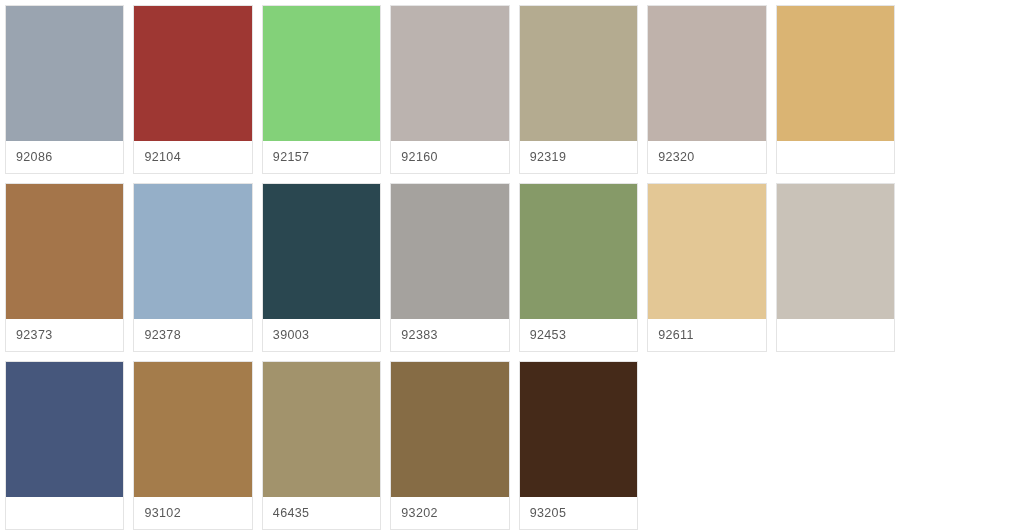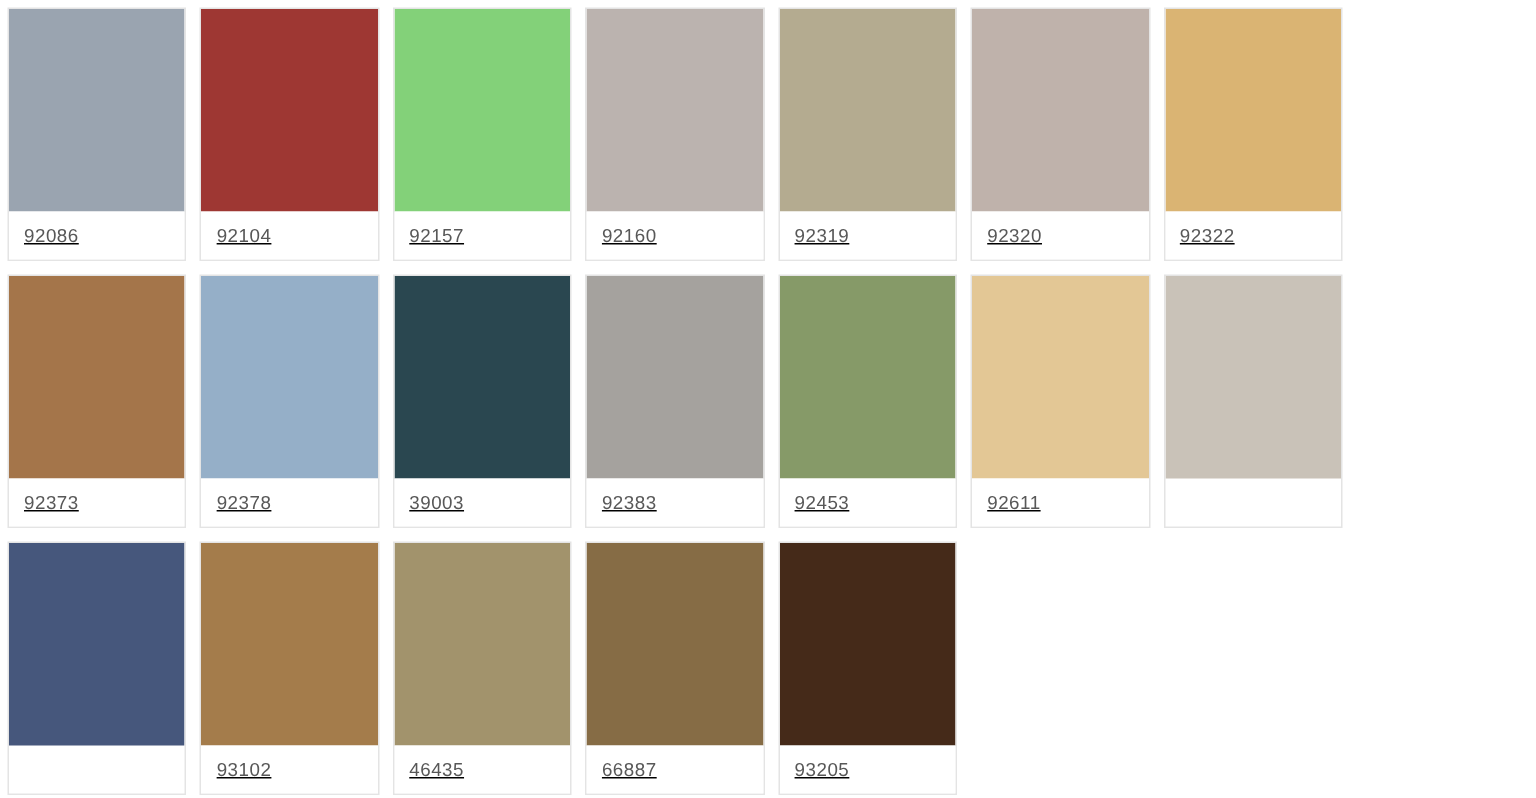--- a/index.html
+++ b/index.html
@@ -16,21 +16,20 @@
   }
 
   #swatch-grid {
     display: grid;
     grid-template-columns: repeat(7, 1fr);
     column-gap: 9px;
     row-gap: 9px;
     padding: 5px 5px 0 5px;
     box-sizing: border-box;
     width: 900px;
-    text-decoration: underline;
   }
 
   .swatch-card {
     background: #ffffff;
     border: 1px solid #e4e4e4;
     box-sizing: border-box;
     height: 169px;
     display: flex;
     flex-direction: column;
     overflow: hidden;
@@ -95,23 +94,20 @@
       </div>
     </div>
     <div class="swatch-card">
       <div class="swatch-color" style="background-color: rgb(191, 178, 171);"></div>
       <div class="swatch-label-wrap">
         <span class="swatch-code">92320</span>
       </div>
     </div>
     <div class="swatch-card">
       <div class="swatch-color" style="background-color: rgb(218, 180, 115);"></div>
-      <div class="swatch-label-wrap">
-        <span class="swatch-code">92322</span>
-      </div>
     </div>
     <div class="swatch-card">
       <div class="swatch-color" style="background-color: rgb(164, 117, 74);"></div>
       <div class="swatch-label-wrap">
         <span class="swatch-code">92373</span>
       </div>
     </div>
     <div class="swatch-card">
       <div class="swatch-color" style="background-color: rgb(149, 175, 200);"></div>
       <div class="swatch-label-wrap">
@@ -156,21 +152,21 @@
     </div>
     <div class="swatch-card">
       <div class="swatch-color" style="background-color: rgb(162, 147, 108);"></div>
       <div class="swatch-label-wrap">
         <span class="swatch-code">46435</span>
       </div>
     </div>
     <div class="swatch-card">
       <div class="swatch-color" style="background-color: rgb(134, 108, 69);"></div>
       <div class="swatch-label-wrap">
-        <span class="swatch-code">66887</span>
+        <span class="swatch-code">93202</span>
       </div>
     </div>
     <div class="swatch-card">
       <div class="swatch-color" style="background-color: rgb(69, 42, 25);"></div>
       <div class="swatch-label-wrap">
         <span class="swatch-code">93205</span>
       </div>
     </div>
   </div>
 

